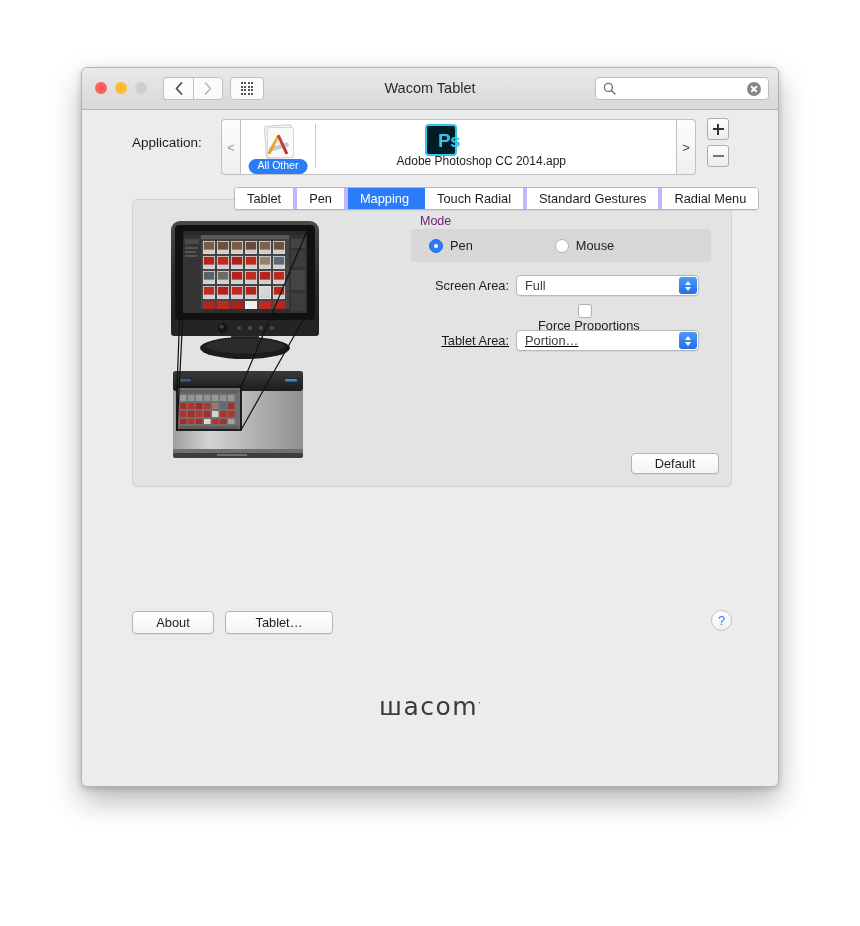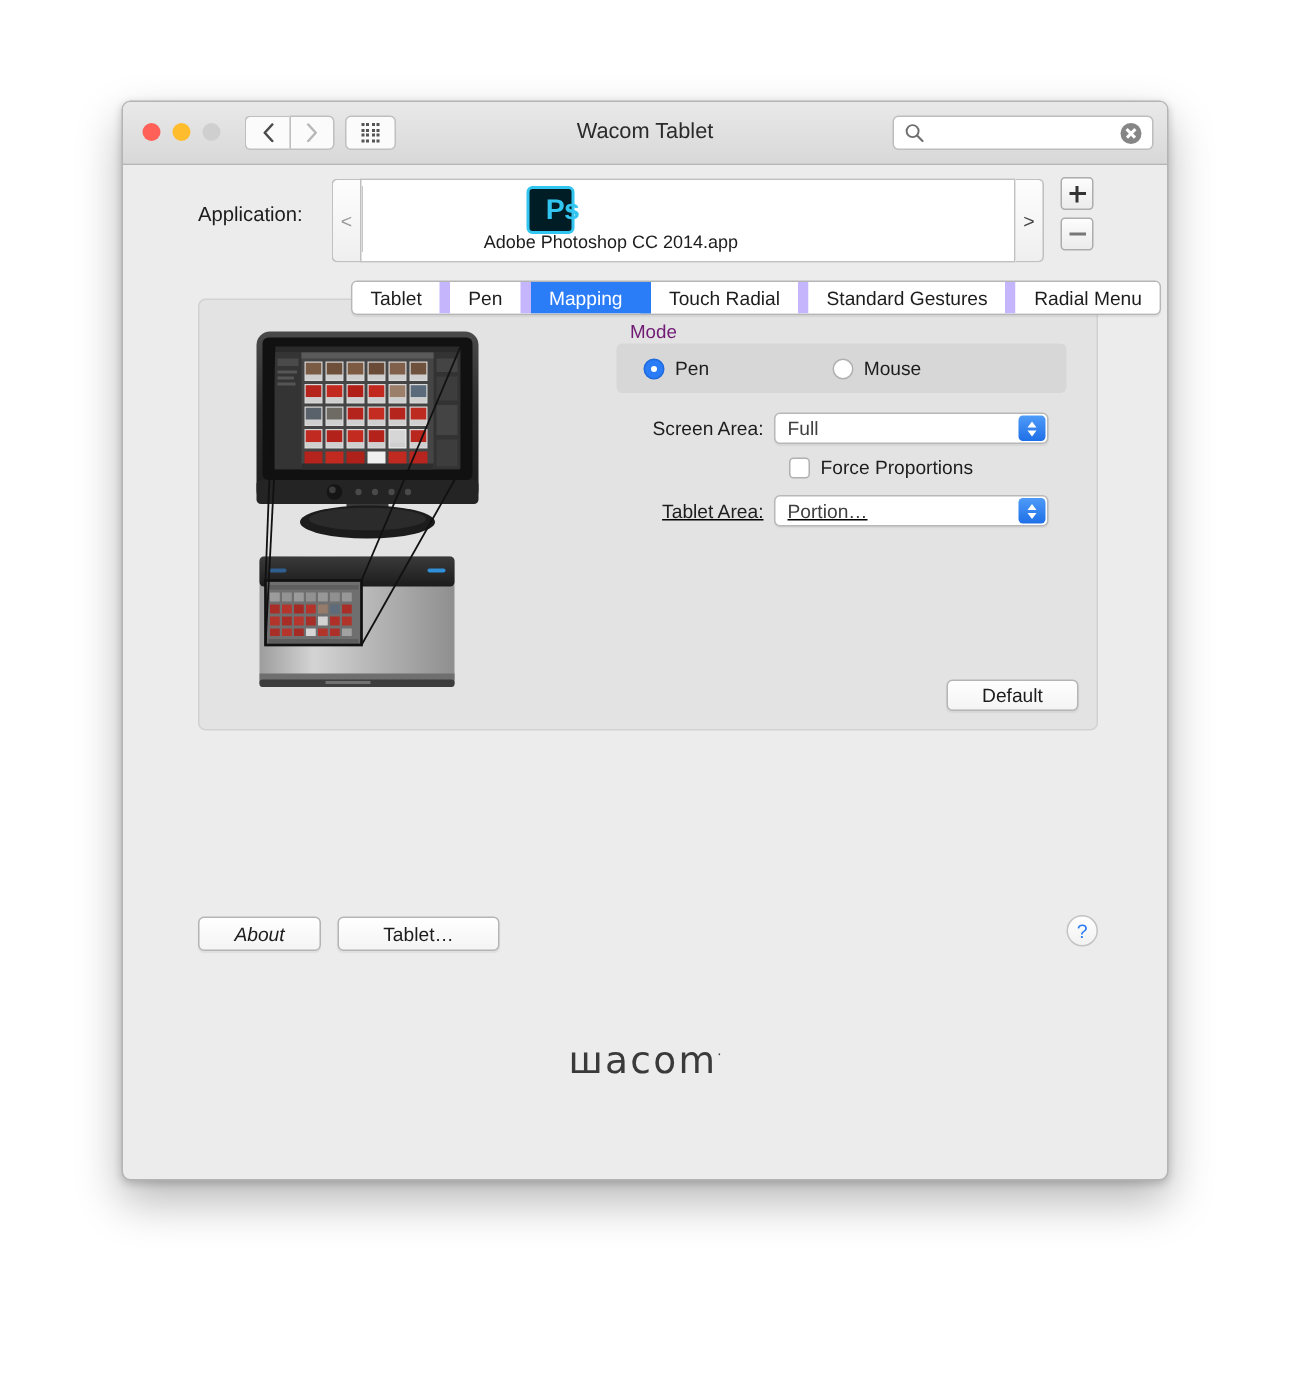--- a/index.html
+++ b/index.html
@@ -298,21 +298,21 @@
     box-sizing: border-box;
     overflow: hidden;
     z-index: 5;
     box-shadow: 0 1px 1px rgba(0,0,0,0.07);
   }
   .tab {
     display: flex; align-items: center; justify-content: center;
     padding: 0 12px;
     font-size: 12.8px;
     color: #1d1d1d;
-    border-right: 7px solid #c4b5fd;
+    border-right: 4px solid #c4b5fd;
     background: #ffffff;
     white-space: nowrap;
     box-sizing: border-box;
     height: 100%;
   }
   .tab:last-child { border-right: none; }
   .tab.active {
     background: #2a7cf7;
     color: #ffffff;
     border-right-color: #2a7cf7;
@@ -428,22 +428,22 @@
     border-right: 3.5px solid transparent;
   }
   .popup .arrows i.up   { border-bottom: 4px solid #fff; }
   .popup .arrows i.down { border-top: 4px solid #fff; }
 
   #screen-area-row { left: 278px; top: 75px; }
   #tablet-area-row { left: 278px; top: 130px; text-decoration: underline; }
 
   #force-row {
     position: absolute;
-    left: 393px; top: 104px;
-    display: flex; align-items: center;
+    left: 405px; top: 104px;
+    display: flex; align-items: center; flex-direction: column;
   }
   .checkbox {
     width: 14px; height: 14px;
     background: #ffffff;
     border: 1px solid #b0b0b0;
     border-radius: 3px;
     margin-right: 7px;
     box-sizing: border-box;
     flex: none;
   }
@@ -469,21 +469,21 @@
     position: absolute;
     height: 23px;
     background: linear-gradient(to bottom,#ffffff,#f4f4f4);
     border: 1px solid #b5b5b5;
     border-radius: 4px;
     display: flex; align-items: center; justify-content: center;
     font-size: 12.8px; color: #1d1d1d;
     box-sizing: border-box;
     box-shadow: 0 1px 1px rgba(0,0,0,0.06);
   }
-  #about-btn   { left: 50px;  top: 543px; width: 82px; font-style: italic; }
+  #about-btn   { left: 50px;  top: 543px; width: 82px; }
   #options-btn { left: 143px; top: 543px; width: 108px; }
 
   #help-btn {
     position: absolute;
     left: 629px; top: 542px;
     width: 21px; height: 21px;
     border-radius: 50%;
     background: linear-gradient(to bottom,#ffffff,#f1f1f1);
     border: 1px solid #c3c3c3;
     display: flex; align-items: center; justify-content: center;
@@ -563,20 +563,30 @@
       <div class="clear"></div>
     </div>
   </div>
 
   <div id="approw">
     <div id="app-label">Application:</div>
 
     <div id="app-prev">&lt;</div>
 
     <div id="app-list">
+      <div class="app-item all-other">
+        <div class="genicon">
+          <div class="paper"></div>
+          <div class="paper2"></div>
+          <div class="ruler"></div>
+          <div class="pencil"></div>
+          <div class="brush"></div>
+        </div>
+        <div class="allother-badge">All Other</div>
+      </div>
 
       <div class="app-divider"></div>
 
       <div class="app-item photoshop">
         <div class="icon-wrap">
           <div class="psicon">
             <span>Ps</span>
           </div>
         </div>
         <div class="app-name">Adobe Photoshop CC 2014.app</div>

